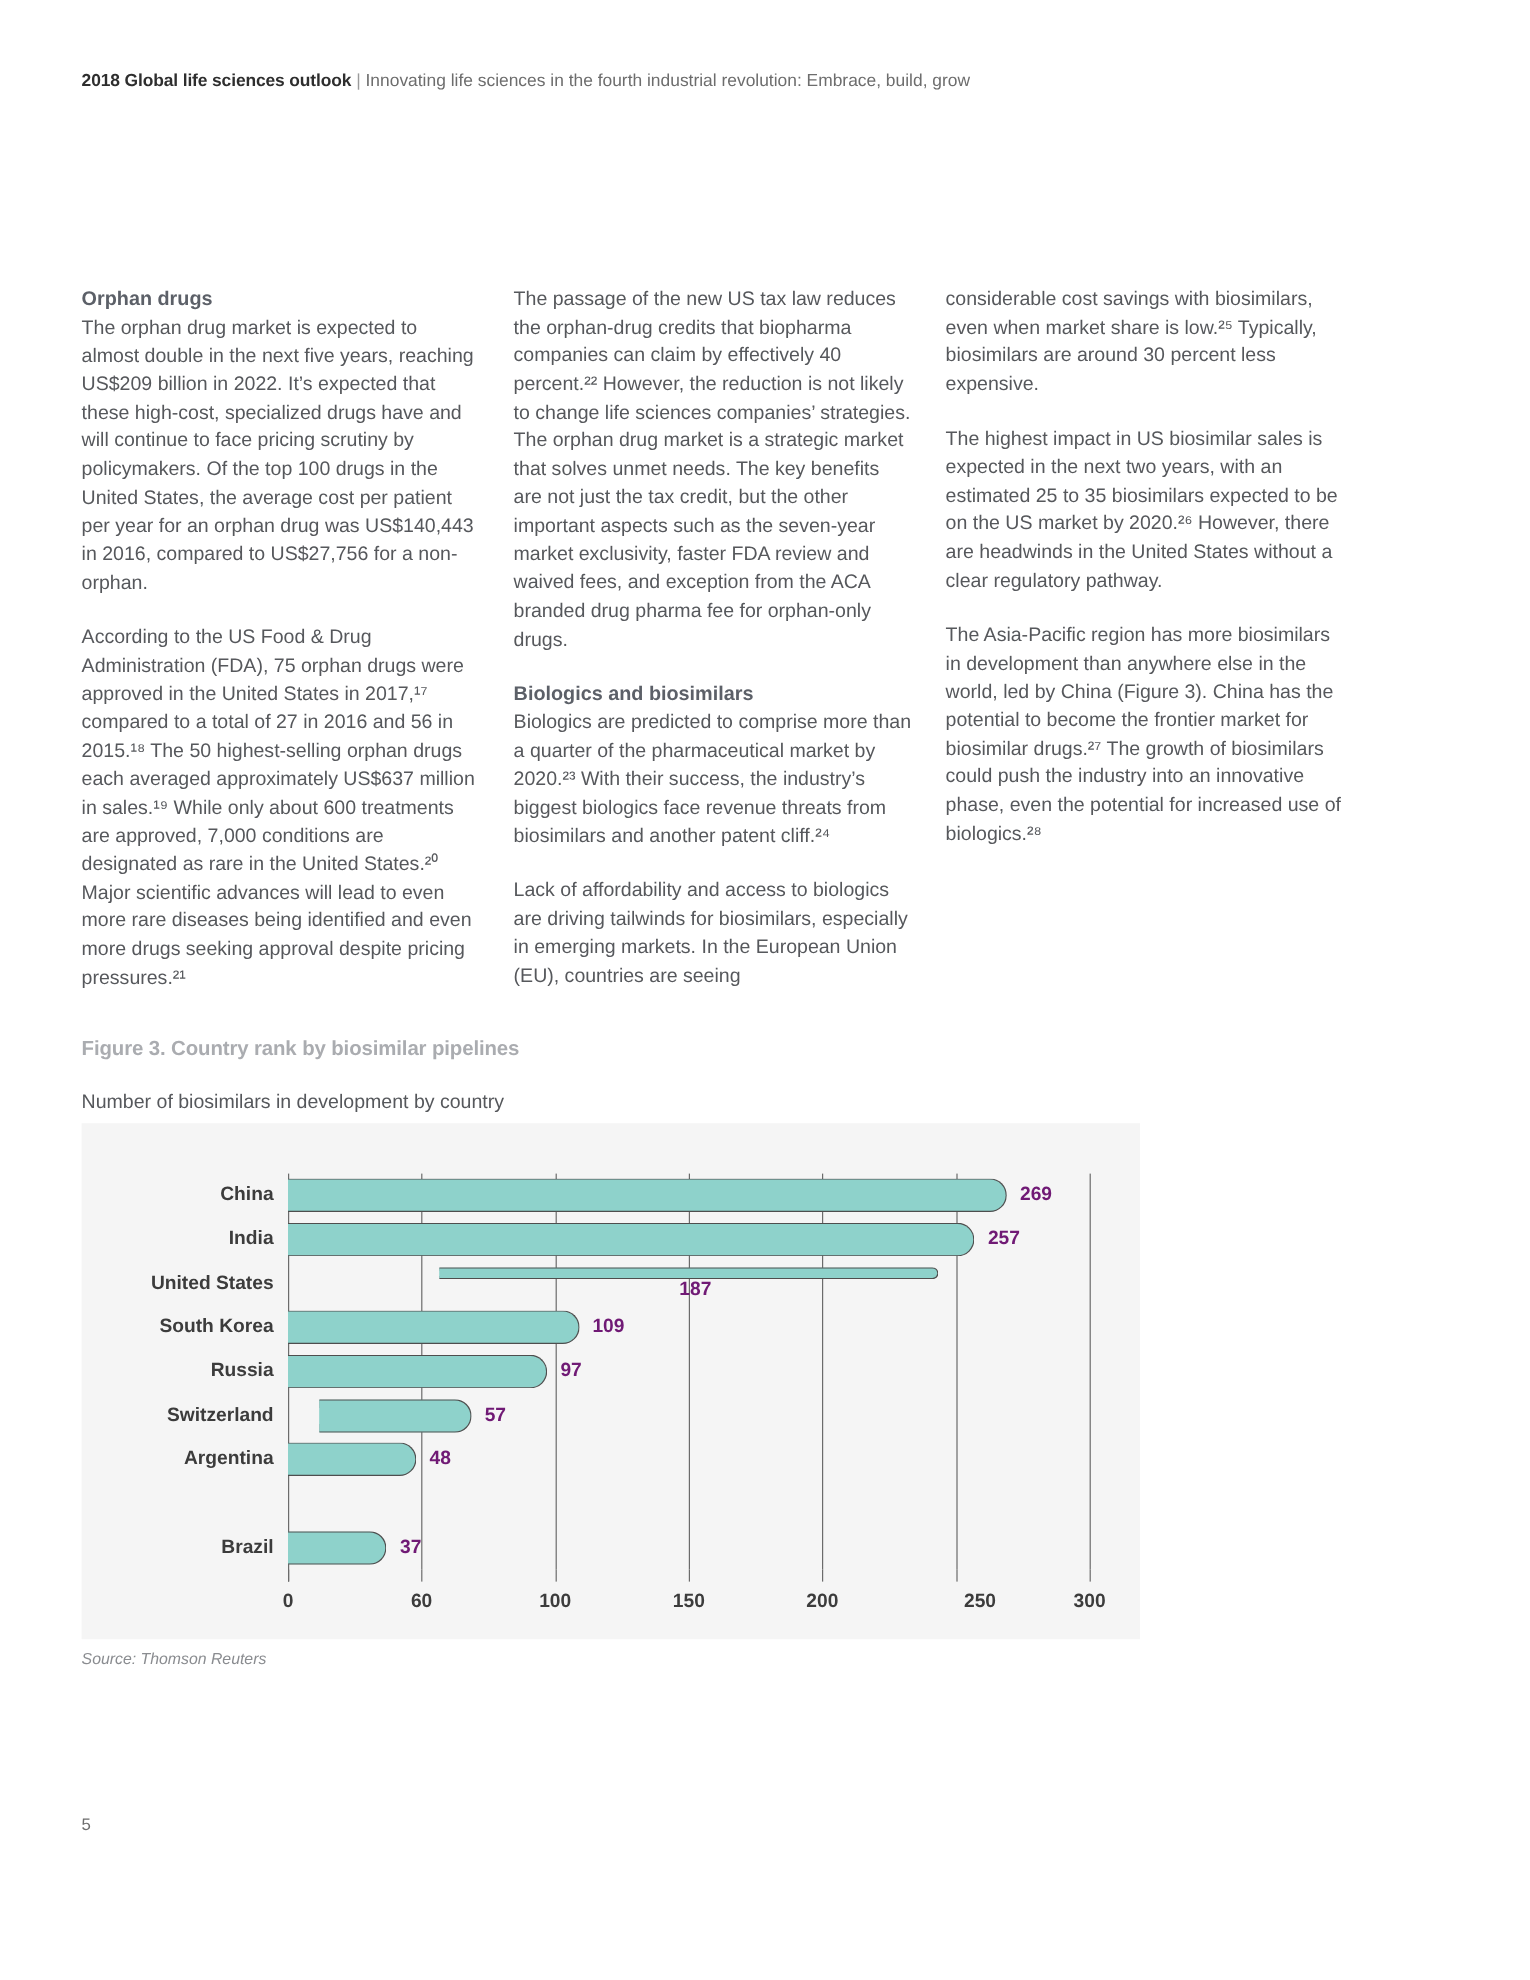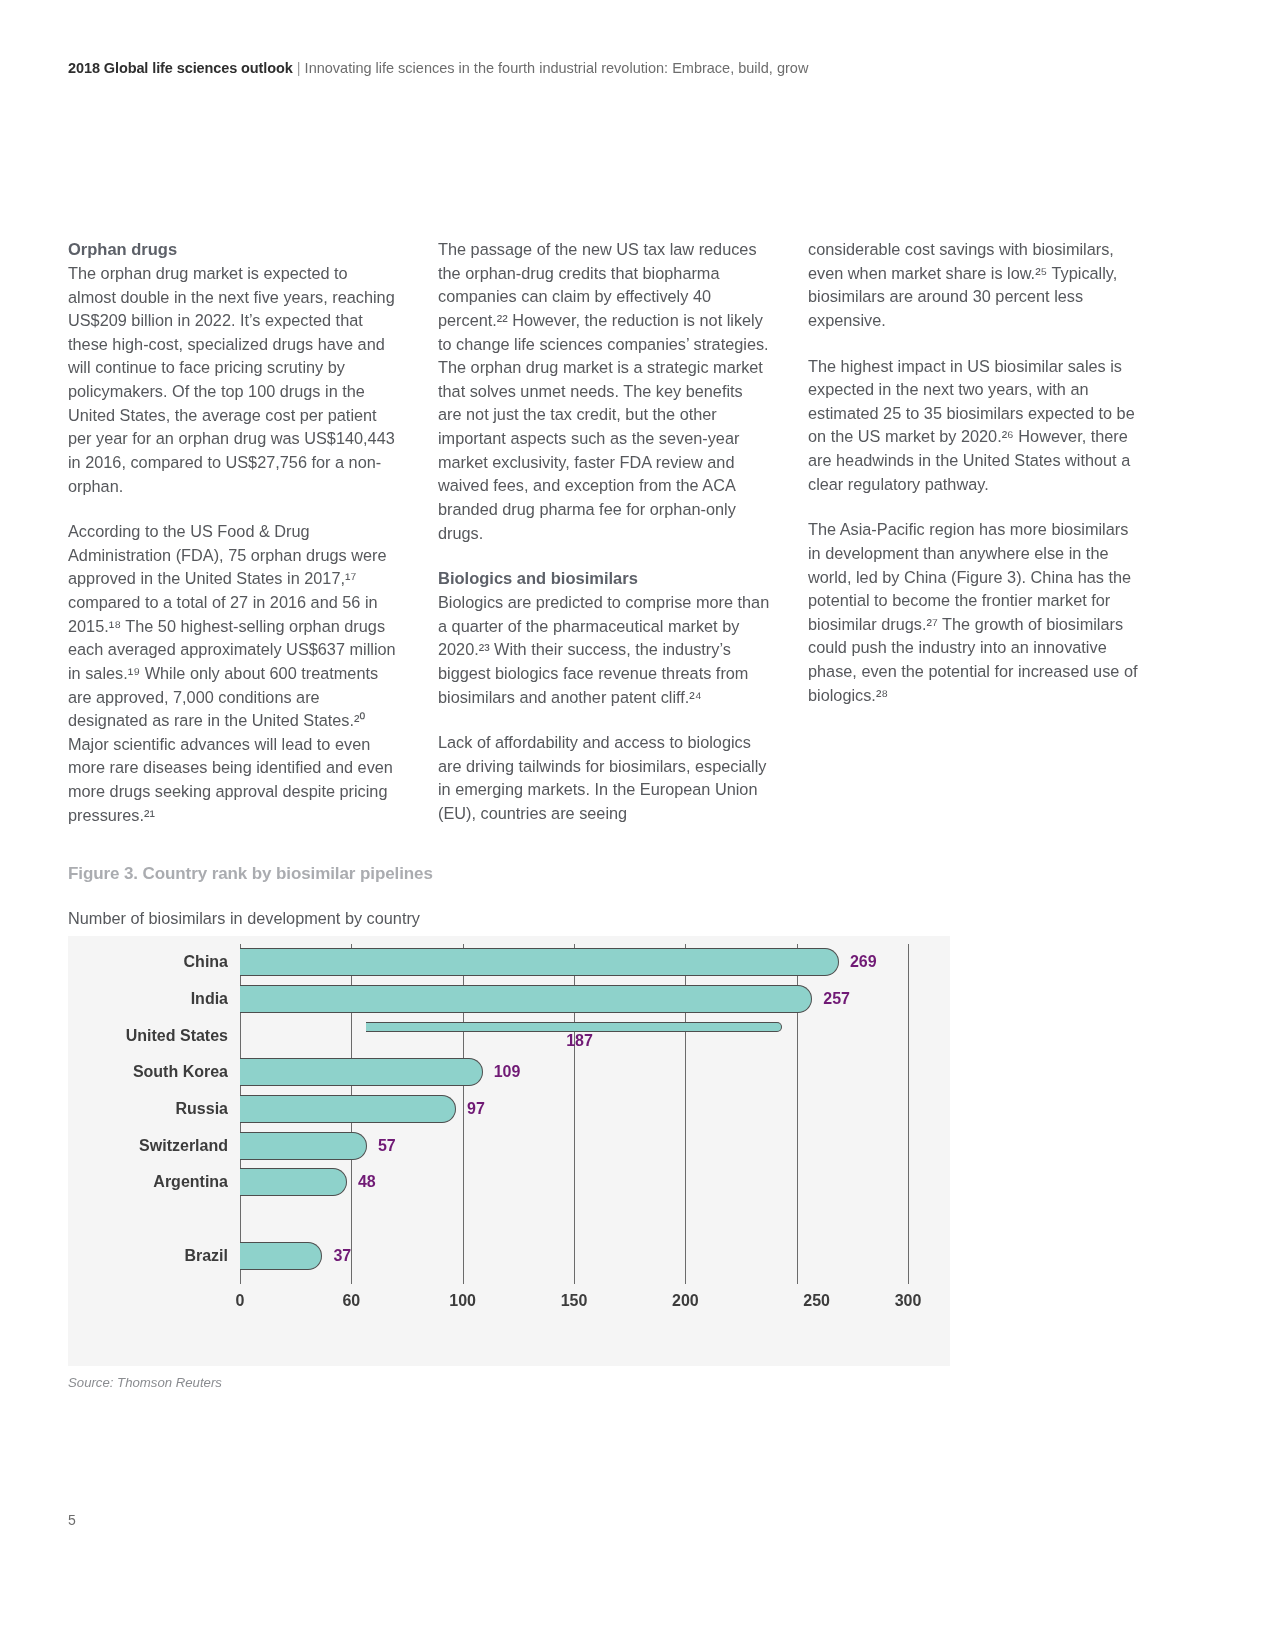--- a/index.html
+++ b/index.html
@@ -19,21 +19,21 @@
     font-size:14.5px; line-height:1.2; white-space:nowrap;
   }
   .page-header .ttl{ font-weight:bold; color:#2e2e2e; letter-spacing:-0.1px;}
   .page-header .sep{ color:#9a9a9a; font-weight:normal;}
   .page-header .sub{ color:#6d6d6d; font-weight:normal;text-align:center;}
 
   
   .columns{
     position:absolute; left:68px; top:238px;
     width:1072px; height:610px;
-    display:flex; gap:38px;
+    display:flex; gap:28px;
   }
   .col{ width:332px; }
   .col h3{
     margin:0 0 0 0;
     font-size:16.5px; font-weight:bold; color:#5c6068;
     line-height:1.45;
   }
   .col p{
     margin:0 0 22px 0;
     font-size:16.3px; line-height:1.45; color:#56585c;
@@ -54,21 +54,21 @@
   .chart-panel{
     position:absolute; left:68px; top:936px;
     width:882px; height:430px;
     background:#f5f5f5;
   }
 
   
   .plot{
     position:absolute;
     left:172px;      
-    top:8px;
+    top:42px;
     width:668px;     
     height:330px;
   }
   .gridline{
     position:absolute; top:0; bottom:0; width:1px;
     background:#6b6b6b;
   }
   .axis-zero{
     position:absolute; top:0; bottom:-10px; left:0; width:1px;
     background:#6b6b6b;
@@ -189,21 +189,21 @@
         <div class="brow" style="top: 114.333px; width: 668px;">
           <span class="cat-label">South Korea</span>
           <div class="bar" style="width: 242.707px; background: rgb(142, 210, 203); border-color: rgb(78, 78, 78);"></div>
           <span class="bar-val">109</span>
         </div>
         <div class="brow" style="top: 151px; width: 668px;">
           <span class="cat-label">Russia</span>
           <div class="bar" style="width: 215.987px; background: rgb(142, 210, 203); border-color: rgb(78, 78, 78);"></div>
           <span class="bar-val">97</span>
         </div>
-        <div class="brow" style="top: 187.667px; width: 668px;">
+        <div class="brow" style="top: 187.667px; width: 668px; padding-left: 26px;">
           <span class="cat-label">Switzerland</span>
           <div class="bar" style="width: 126.92px; background: rgb(142, 210, 203); border-color: rgb(78, 78, 78);"></div>
           <span class="bar-val">57</span>
         </div>
         <div class="brow" style="top: 224.333px; width: 668px;">
           <span class="cat-label">Argentina</span>
           <div class="bar" style="width: 106.88px; background: rgb(142, 210, 203); border-color: rgb(78, 78, 78);"></div>
           <span class="bar-val">48</span>
         </div>
         <div class="brow" style="top: 297.667px; width: 668px;">

